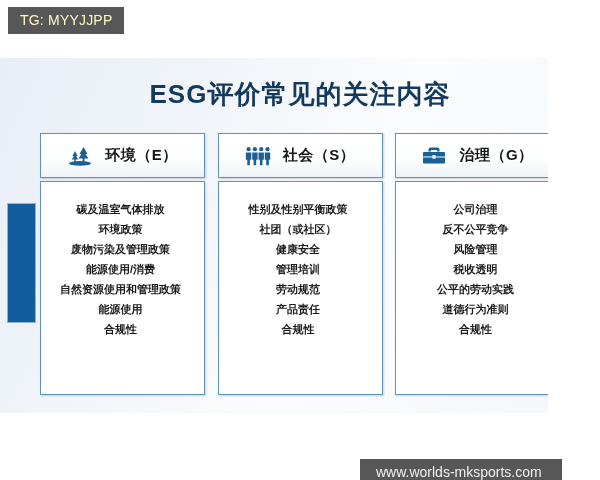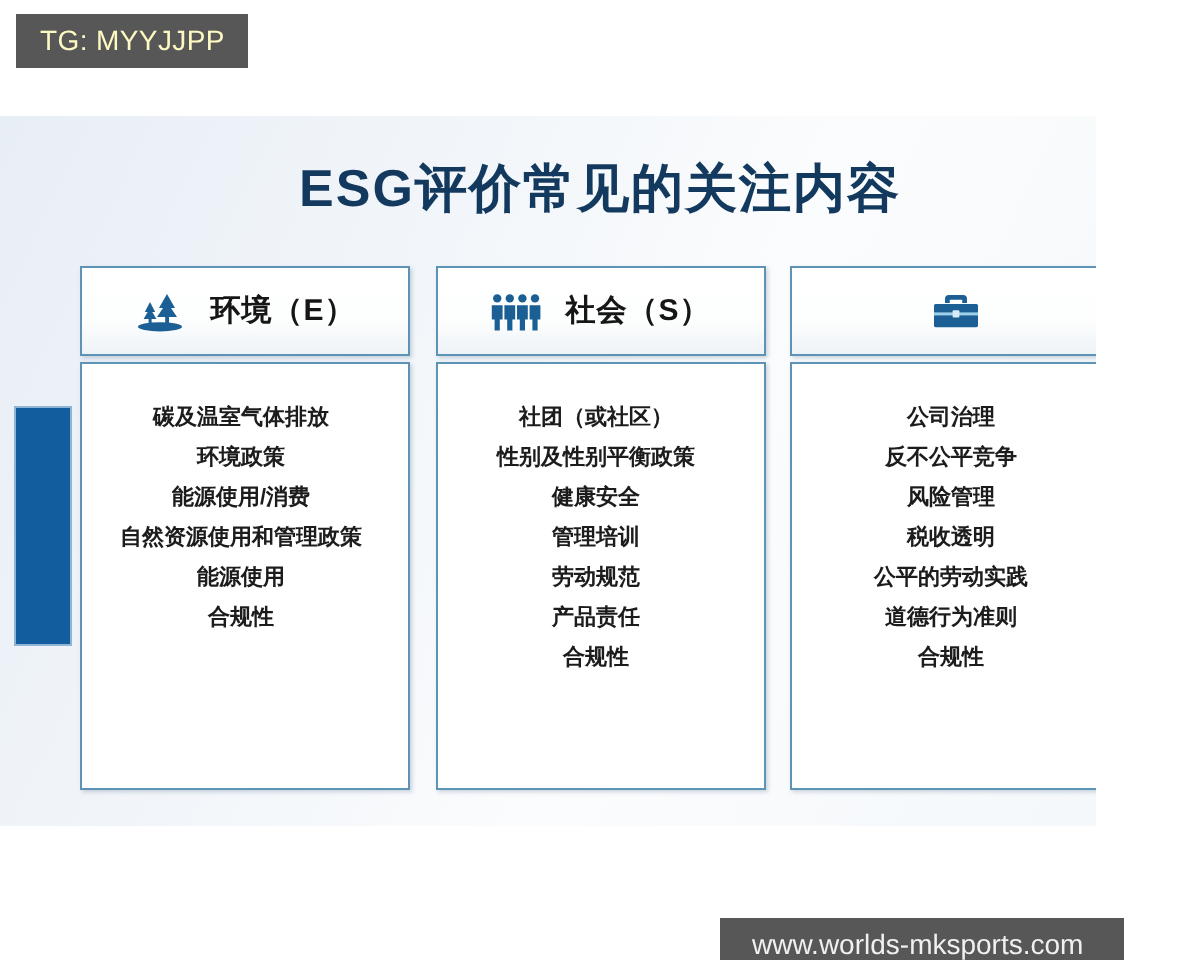--- a/index.html
+++ b/index.html
@@ -169,20 +169,21 @@
               <rect x="7.3" y="14" width="1.5" height="3.5"></rect>
               <ellipse cx="13" cy="18.4" rx="11" ry="2.3"></ellipse>
             </g>
           </svg>
         </span>
         <span class="col-header-label">环境（E）</span>
       </div>
       <div class="col-body">
         <div class="col-item">碳及温室气体排放</div>
         <div class="col-item">环境政策</div>
+        <div class="col-item">废物污染及管理政策</div>
         <div class="col-item">能源使用/消费</div>
         <div class="col-item">自然资源使用和管理政策</div>
         <div class="col-item">能源使用</div>
         <div class="col-item">合规性</div>
       </div>
     </div>
 
     <div class="column">
       <div class="col-header">
         <span class="col-header-icon">
@@ -203,42 +204,43 @@
               <g>
                 <circle cx="22.5" cy="4.2" r="2.1"></circle>
                 <path d="M19.8 7.6h5.4v7.2h-1.4v5.4h-2.6v-5.4h-1.4z"></path>
               </g>
             </g>
           </svg>
         </span>
         <span class="col-header-label">社会（S）</span>
       </div>
       <div class="col-body">
+        <div class="col-item">性别及性别平衡政策</div>
         <div class="col-item">社团（或社区）</div>
-        <div class="col-item">性别及性别平衡政策</div>
         <div class="col-item">健康安全</div>
         <div class="col-item">管理培训</div>
         <div class="col-item">劳动规范</div>
         <div class="col-item">产品责任</div>
         <div class="col-item">合规性</div>
       </div>
     </div>
 
     <div class="column">
       <div class="col-header">
         <span class="col-header-icon">
           <svg width="26" height="22" viewBox="0 0 26 22">
             <g fill="#1b5f94">
               <path d="M9.5 2.5h7a2 2 0 0 1 2 2v2h-2.4V4.9H9.9v1.6H7.5v-2a2 2 0 0 1 2-2z"></path>
               <rect x="2" y="7" width="22" height="11.6" rx="0.8"></rect>
             </g>
             <rect x="2" y="11.2" width="22" height="1.5" fill="#9fd2ea"></rect>
             <rect x="11.3" y="10.1" width="3.4" height="3.6" rx="0.5" fill="#d8ecf7"></rect>
           </svg>
         </span>
+        <span class="col-header-label">治理（G）</span>
       </div>
       <div class="col-body">
         <div class="col-item">公司治理</div>
         <div class="col-item">反不公平竞争</div>
         <div class="col-item">风险管理</div>
         <div class="col-item">税收透明</div>
         <div class="col-item">公平的劳动实践</div>
         <div class="col-item">道德行为准则</div>
         <div class="col-item">合规性</div>
       </div>

